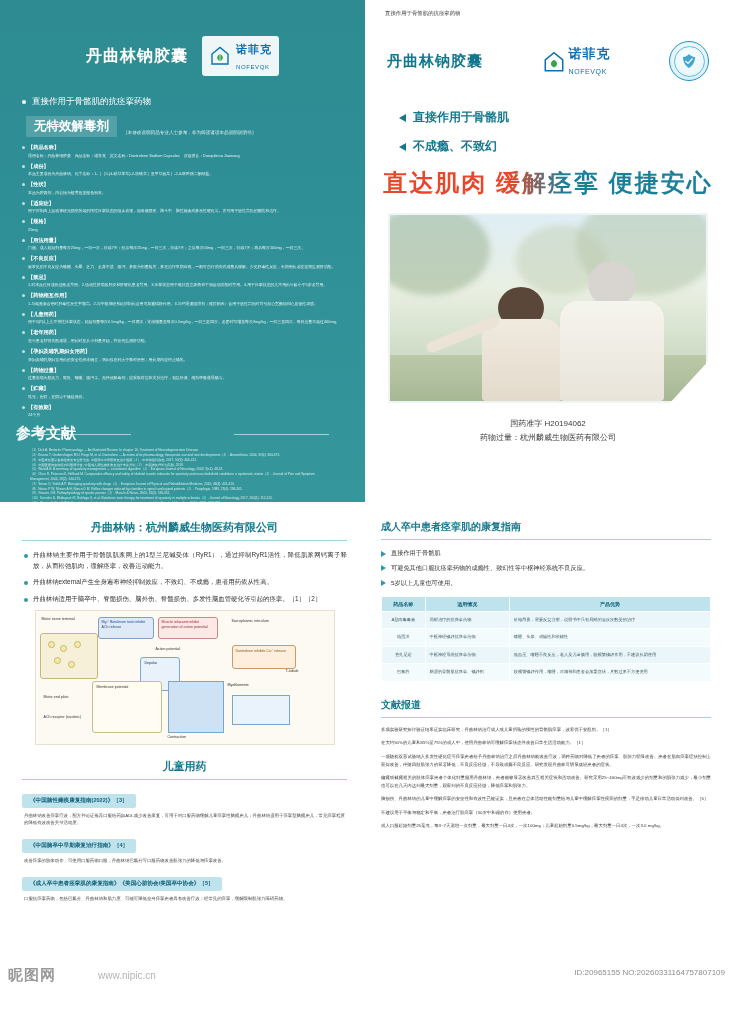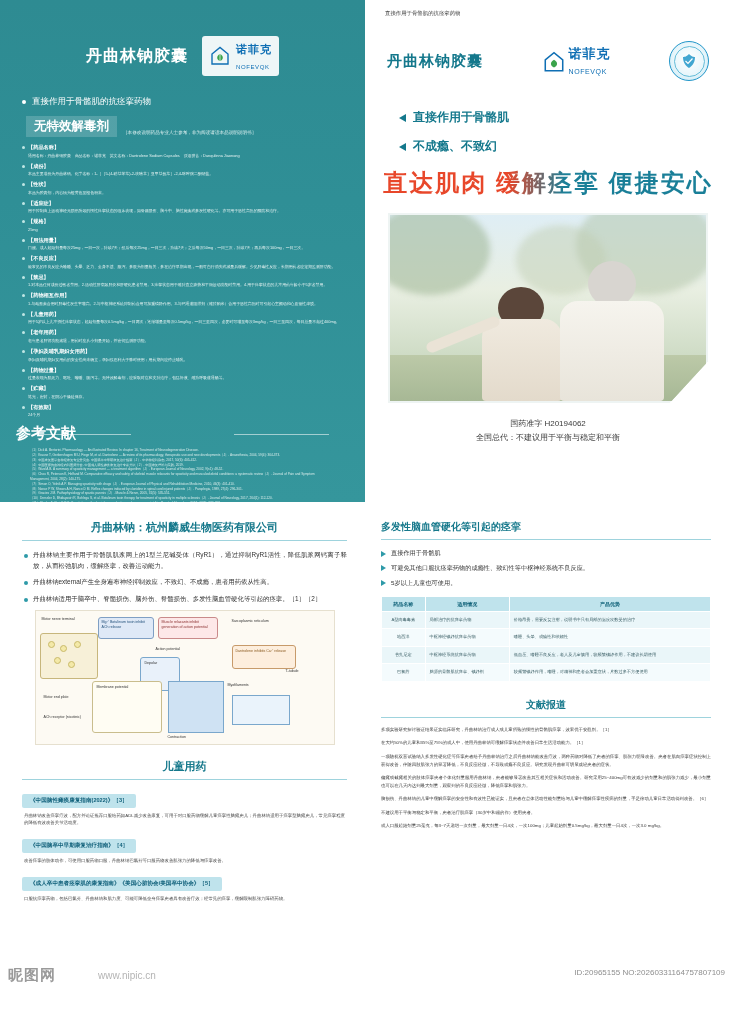--- a/index.html
+++ b/index.html
@@ -179,21 +179,21 @@
     background:#bfe3ec; color:#0f6178; font-size:5px; font-weight:bold;
     padding:4px 3px; border:1px solid #ffffff; text-align:center;
   }
   table.dtab td {
     font-size:4.2px; color:#3b5f66; padding:5px 4px; border:1px solid #ffffff;
     background:#eaf6f9; line-height:1.55; vertical-align:middle;
   }
   table.dtab td.c { text-align:center; }
   table.dtab tr:nth-child(even) td { background:#f4fbfd; }
 
-  .lit-title { text-align:center; color:#15788b; font-size:10px; font-weight:bold; margin-top:16px;}
+  .lit-title { color:#15788b; font-size:10px; font-weight:bold; margin-top:16px;}
   .lit-rule { height:1px; background:#9ed3dd; margin:5px 0 8px;}
   .lit-p { font-size:4.4px; line-height:1.72; color:#3a3a3a; text-align:justify; margin-bottom:6px;}
 
   
   .footer {
     position:absolute; left:0; top:972px; width:731px; height:52px; background:#ffffff;
   }
   .wm { position:absolute; left:8px; top:-6px; display:flex; align-items:center; gap:6px;}
   .wm-logo { font-size:15px; font-weight:bold; color:#9a9a9a; letter-spacing:1px;}
   .wm-url { font-size:10px; color:#b4b4b4;margin-left:36px; }
@@ -372,21 +372,21 @@
 
         <div class="ph-person" style="left:168px;bottom:0;width:108px;height:140px;">
           <div style="position:absolute;left:30px;top:0px;width:48px;height:46px;border-radius:50%;background:#d8d5d0;"></div>
           <div class="p-body" style="left:2px;width:104px;height:100px;background:linear-gradient(180deg,#f6f4ee,#e8e4da);"></div>
         </div>
       </div>
     </div>
 
     <div class="reg-block">
       <div class="reg-line">国药准字 H20194062</div>
-      <div class="reg-line">全国总代：不建议用于平衡与稳定和平衡</div>
+      <div class="reg-line">药物过量：杭州麟威生物医药有限公司</div>
     </div>
   </div>
 </div>
 
 <div class="sheet-bottom">
 
   <div class="in-left">
     <div class="sec-title-c">丹曲林钠：杭州麟威生物医药有限公司</div>
     <div class="sec-rule"></div>
 
@@ -448,21 +448,21 @@
     <div class="guide-title">儿童用药</div>
     <div class="guide-rule"></div>
     <div id="guides">
         <div class="g-card"><div class="g-head">《中国脑性瘫痪康复指南(2022)》［3］</div><div class="g-body">丹曲林钠改善痉挛疗效，配方并论证推荐口服给药如ADL减少改善康复，可用于对口服药物缓解儿童痉挛性脑瘫患儿；丹曲林钠适用于痉挛型脑瘫患儿，常见痉挛程度的降低有效改善关节活动度。</div></div>
         <div class="g-card"><div class="g-head">《中国脑卒中早期康复治疗指南》［4］</div><div class="g-body">改善痉挛的肢体动作，可使用口服药物口服，丹曲林钠巴氯芬等口服药物改善肌张力的降低与痉挛改善。</div></div>
         <div class="g-card"><div class="g-head">《成人卒中患者痉挛肌的康复指南》《美国心脏协会/美国卒中协会》［5］</div><div class="g-body">口服抗痉挛药物，包括巴氯芬、丹曲林钠和肌力度、可能可降低全身痉挛患者具有改善疗效；经常见的痉挛，缓解限制肌张力障碍药物。</div></div>
       </div>
   </div>
 
   <div class="in-right">
-    <div class="r-title">多发性脑血管硬化等引起的痉挛</div>
+    <div class="r-title">成人卒中患者痉挛肌的康复指南</div>
     <div class="r-rule"></div>
 
     <div id="right-bullets">
         <div class="r-bullet">
           <span class="r-tri"></span>
           <span class="r-txt">直接作用于骨骼肌</span>
         </div>
         <div class="r-bullet">
           <span class="r-tri"></span>
           <span class="r-txt">可避免其他口服抗痉挛药物的成瘾性、致幻性等中枢神经系统不良反应。</span>

